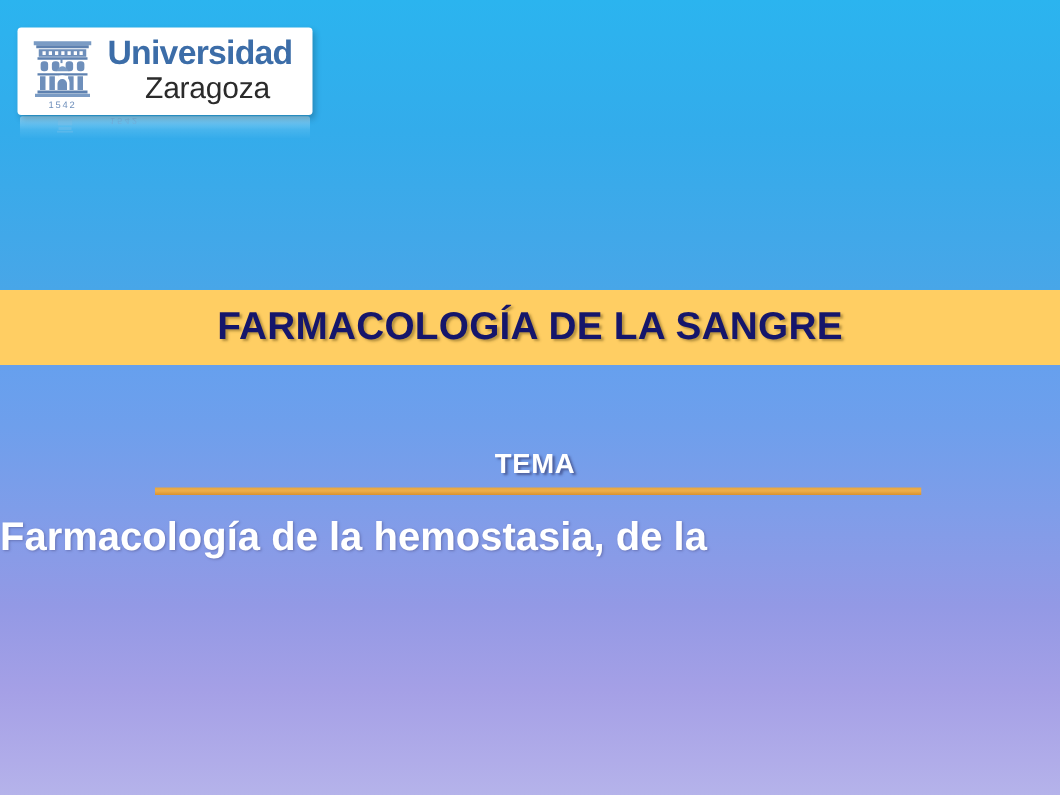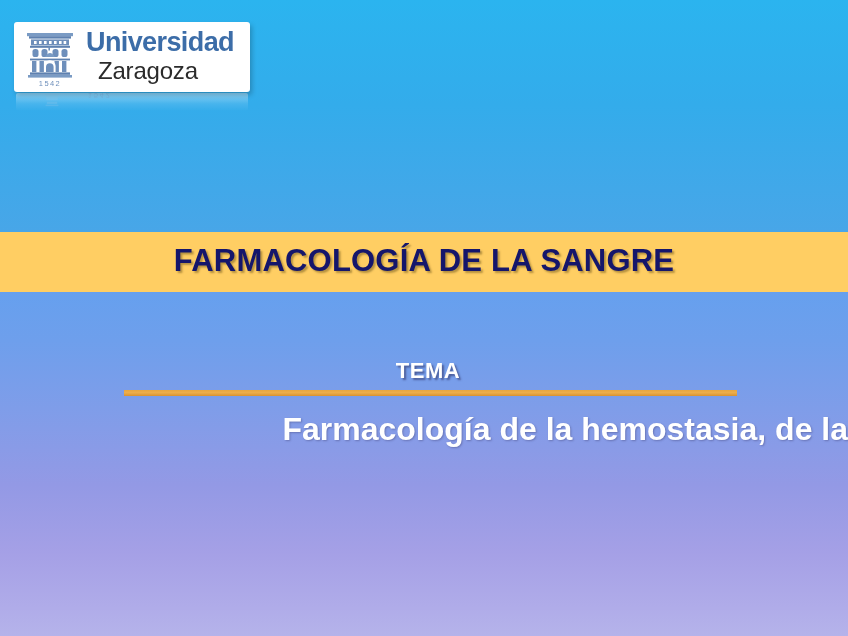--- a/index.html
+++ b/index.html
@@ -68,20 +68,21 @@
     width: 56px;
     height: 62px;
     flex: 0 0 56px;
     position: relative;
   }
   .logo-mark svg { display: block; }
   .logo-words {
     margin-left: 8px;
     line-height: 1;
     padding-bottom: 2px;
+    text-align: center;
   }
   .logo-uni {
     display: block;
     font-size: 27px;
     font-weight: bold;
     color: #3C6DA8;
     letter-spacing: -0.6px;
     line-height: 1.02;
   }
   .logo-zar {
@@ -161,21 +162,21 @@
     height: 6px;
     background: linear-gradient(180deg, #E8A63E 0%, #EDAE4C 45%, #D9922F 100%);
   }
 
   
   .subject {
     position: absolute;
     left: 0;
     top: 404px;
     width: 848px;
-    text-align: right;
+    text-align: left;
   }
   .subject .line {
     display: block;
     font-size: 32px;
     font-weight: bold;
     color: #FFFFFF;
     line-height: 1.60;
     letter-spacing: 0px;
     text-shadow: 1px 1px 2px rgba(60,60,110,0.40);
     white-space: nowrap;

